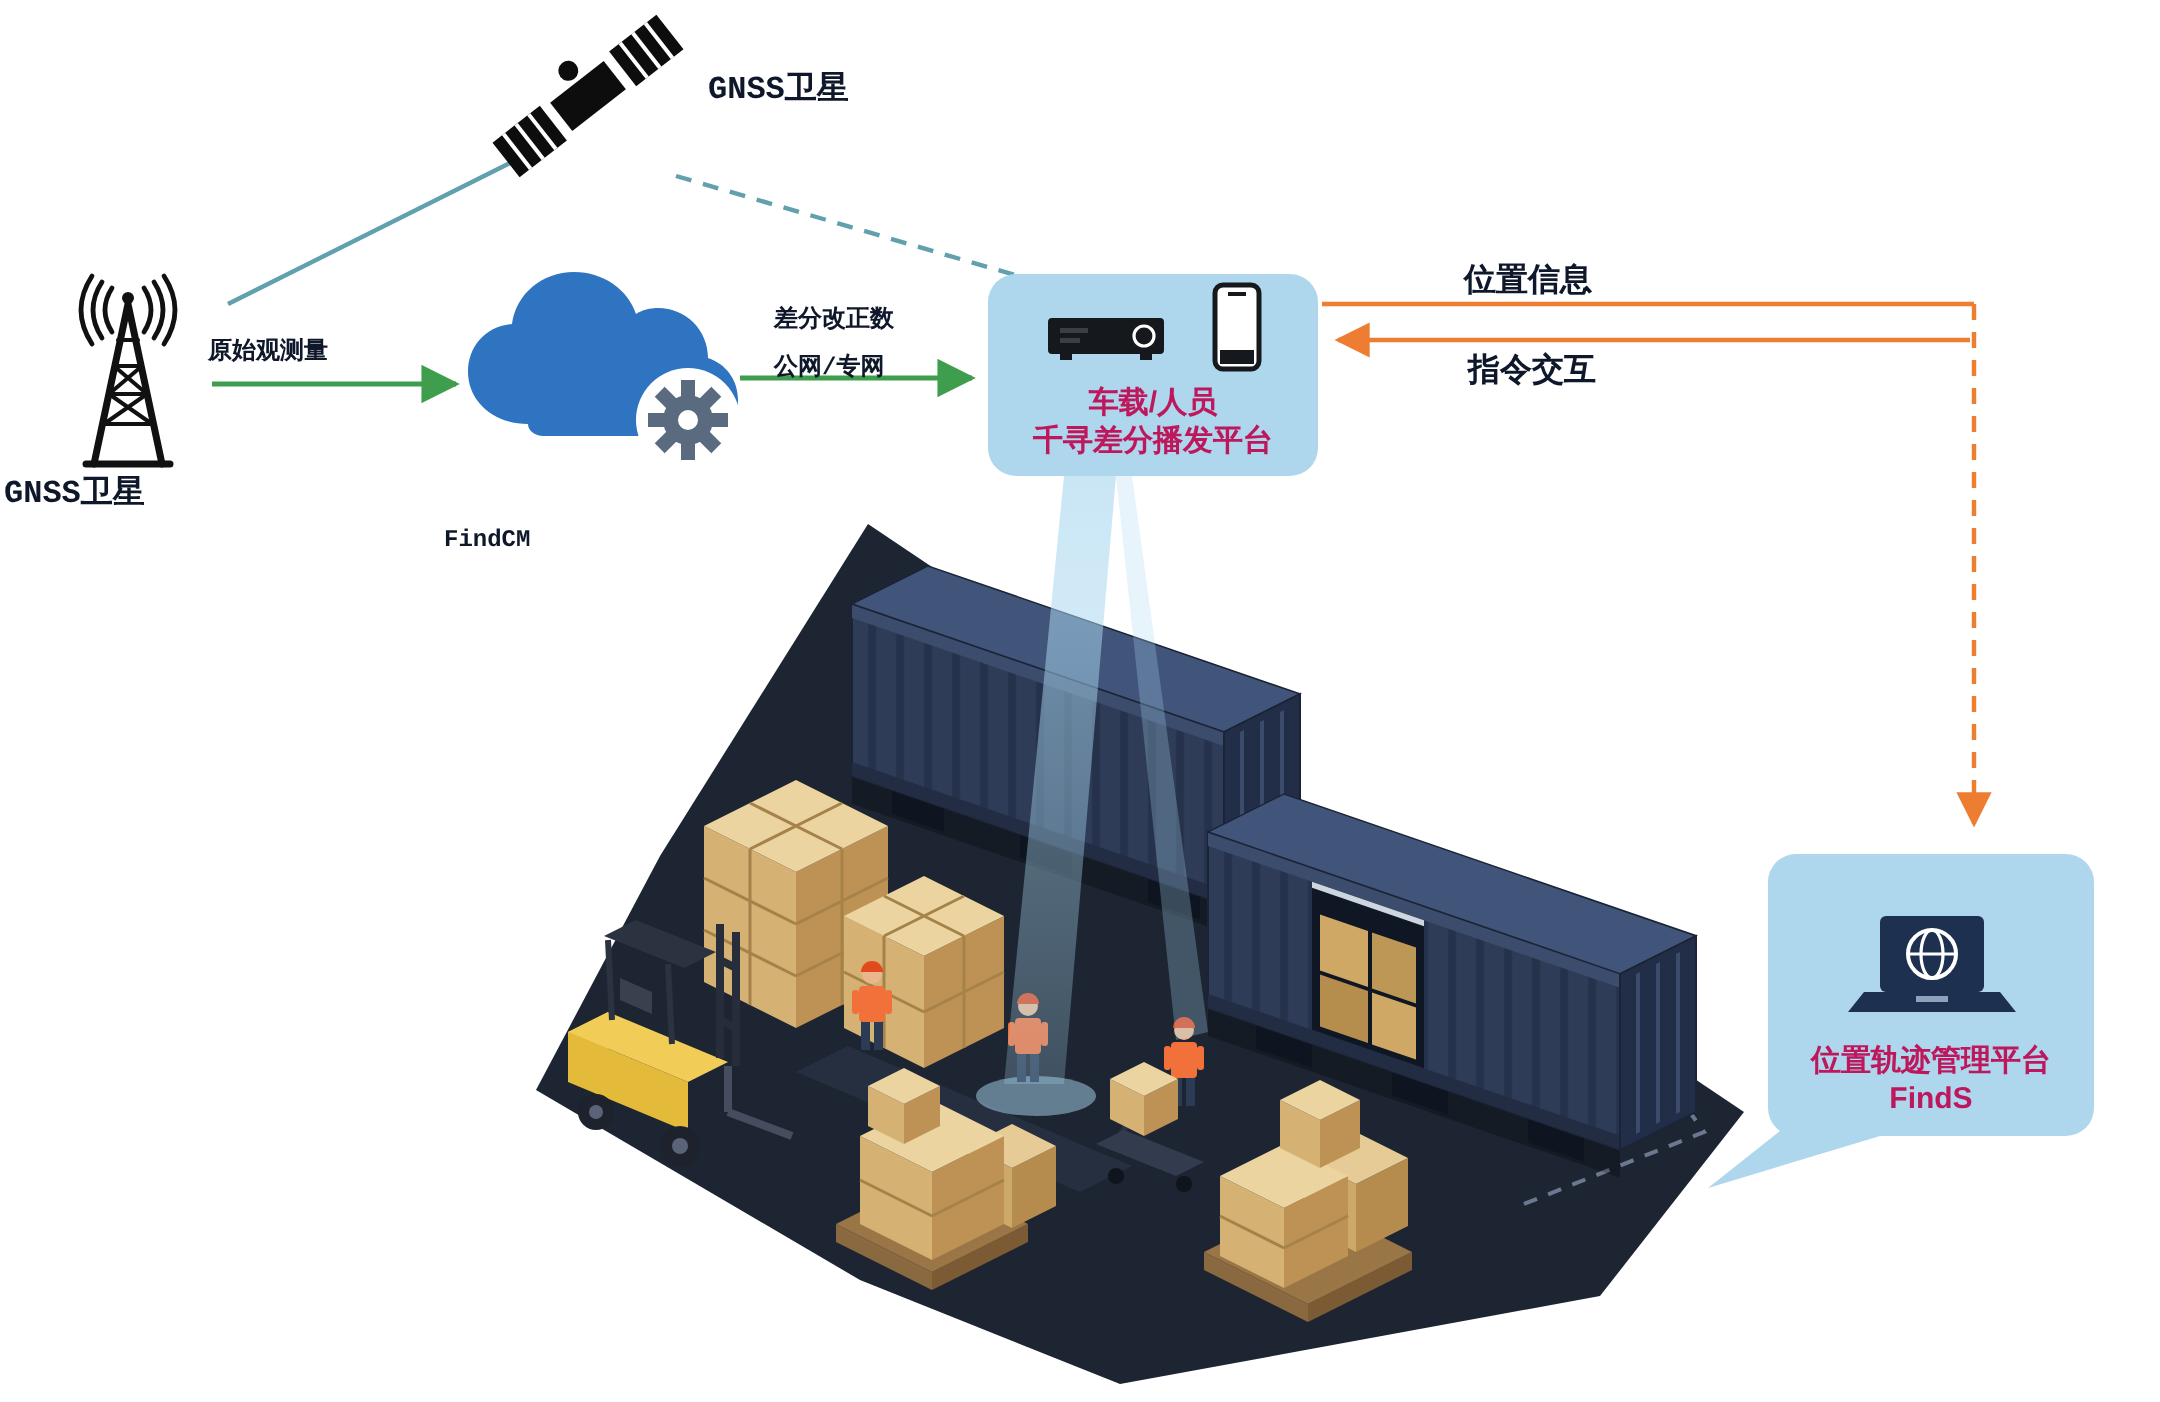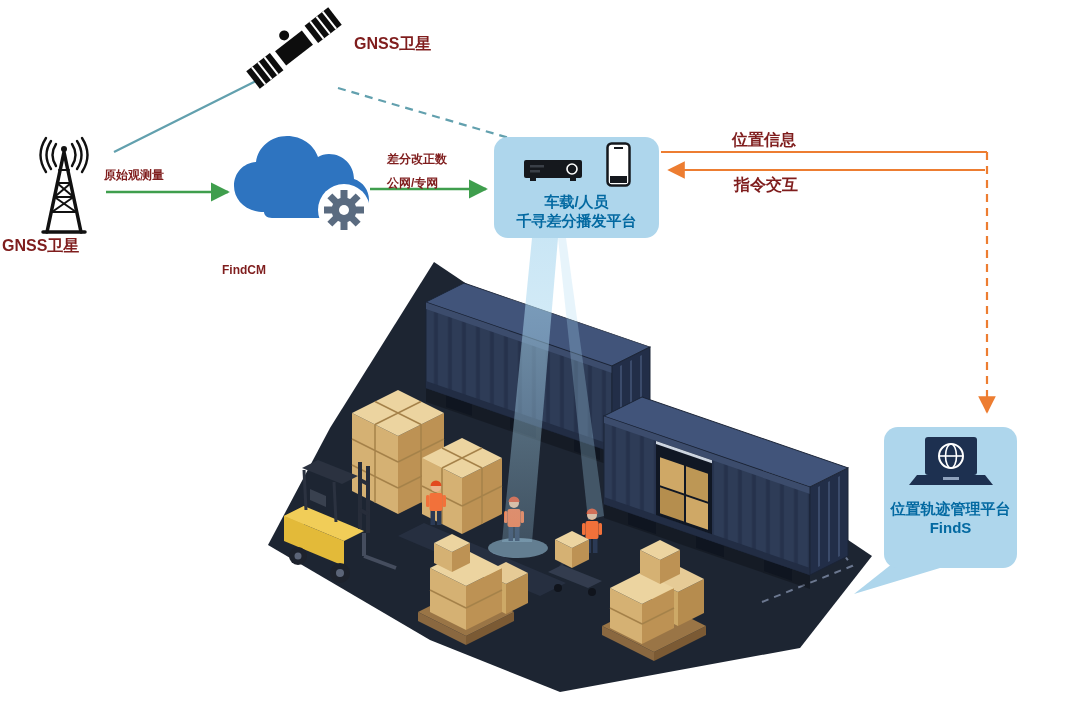--- a/index.html
+++ b/index.html
@@ -2,29 +2,29 @@
 <html><head>
 <meta charset="utf-8">
 <style>
   html,body{margin:0;padding:0;background:#fff;}
   .canvas{position:relative;width:1080px;height:701px;background:#ffffff;overflow:hidden;
           font-family:"Liberation Sans","DejaVu Sans",sans-serif;}
   svg.layer{position:absolute;left:0;top:0;pointer-events:none;}
   #scene-svg{z-index:1;}
   #links-svg{z-index:2;}
   .icon{position:absolute;z-index:3;}
-  .lbl{position:absolute;z-index:4;font-weight:700;font-size:16px;color:#7f1d1d;white-space:nowrap;}
+  .lbl{position:absolute;z-index:4;font-weight:700;font-size:16px;color:#0f172a;white-space:nowrap;font-family:Liberation Mono, monospace;}
   .lbl.s15{font-size:12px;}
   .center{}
   .bubble{position:absolute;z-index:3;background:#aed6ec;border-radius:14px;box-sizing:border-box;
           display:flex;flex-direction:column;align-items:center;}
   #terminal-bubble{left:494px;top:137px;width:165px;height:101px;padding-top:7px;}
-  #finds-bubble{left:884px;top:427px;width:133px;height:141px;padding-top:8px;}
+  #finds-bubble{left:884px;top:427px;width:163px;height:141px;padding-top:29px;}
   .devrow{display:flex;justify-content:center;align-items:flex-end;gap:10px;height:48px;}
-  .bubble .t{color:#0369a1;font-weight:700;font-size:15px;line-height:19px;text-align:center;white-space:nowrap;}
+  .bubble .t{color:#be185d;font-weight:700;font-size:15px;line-height:19px;text-align:center;white-space:nowrap;}
 </style>
 </head>
 <body>
 
 <div class="canvas">
 
   <svg id="scene-svg" class="layer" width="1080" height="701" viewBox="0 0 1080 701">
     <defs>
       <pattern id="ribs" width="14" height="100" patternUnits="userSpaceOnUse">
         <rect width="14" height="100" fill="#2e3c57"></rect>

